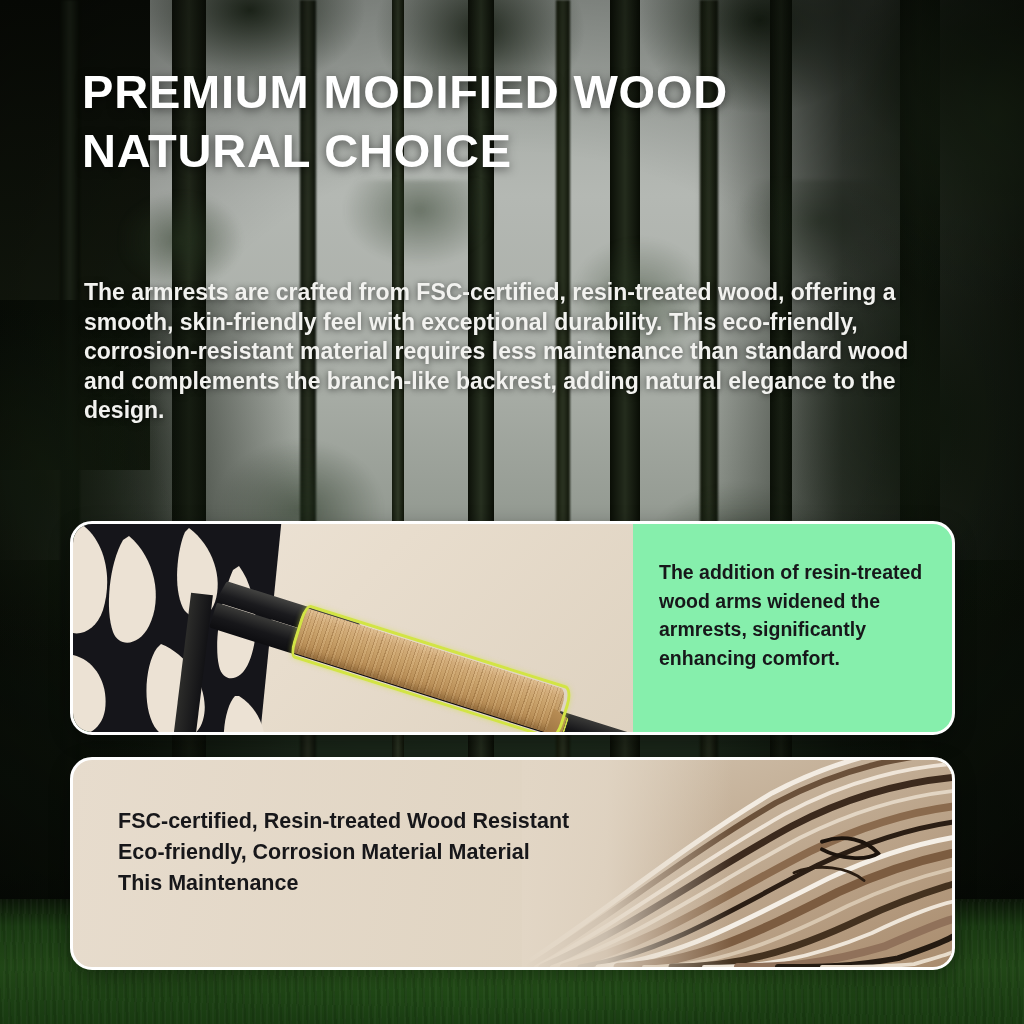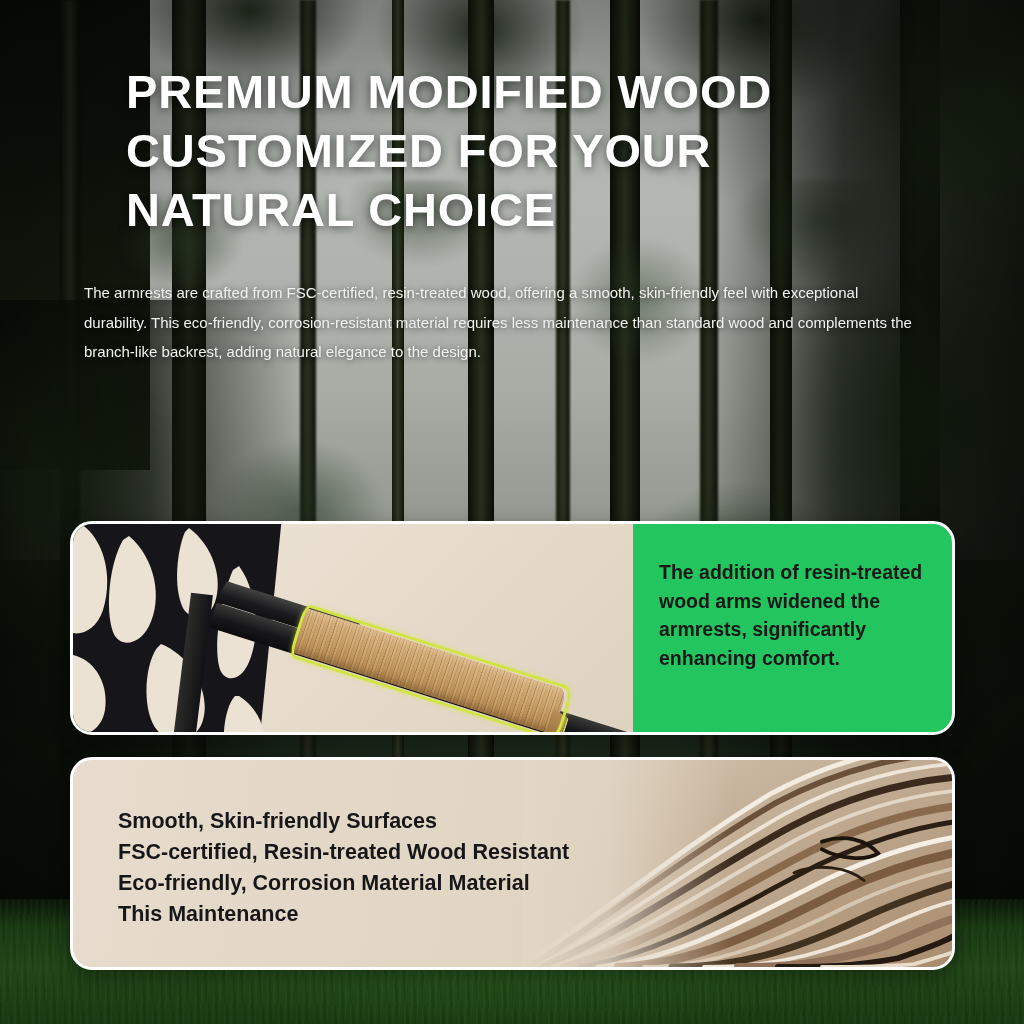--- a/index.html
+++ b/index.html
@@ -104,36 +104,36 @@
     position:absolute; left:82px; top:62px; width:860px;
     color:#ffffff;
     font-size:47px;
     line-height:59px;
     font-weight:bold;
     letter-spacing:.8px;
     text-transform:uppercase;
     font-stretch:condensed;
     text-shadow:0 2px 10px rgba(0,0,0,.55);
   }
-  .headline div { white-space:nowrap;margin-left:44px; }
+  .headline div { white-space:nowrap; }
 
   .bodycopy {
     position:absolute; left:84px; top:278px; width:840px;
     color:#f2f2ef;
-    font-size:15px;
+    font-size:23px;
     line-height:29.5px;
-    font-weight:400;
+    font-weight:700;
     text-shadow:0 1px 6px rgba(0,0,0,.6);
   }
 
   
   .card1 {
     position:absolute;
     left:70px; top:521px; width:885px; height:214px;
-    background:#22c55e;
+    background:#86efac;
     border:3px solid #ffffff;
     border-radius:22px;
     overflow:hidden;
     display:flex;
     box-shadow:0 6px 20px rgba(0,0,0,.35);
   }
 
   .photo {
     position:relative;
     width:560px; height:100%;
@@ -275,21 +275,20 @@
 
     <div class="bg-groundshadow"></div>
     <div class="bg-ground"></div>
     <div class="bg-vignette"></div>
   </div>
 
   <div class="content">
 
     <h1 class="headline">
       <div>PREMIUM MODIFIED WOOD</div>
-      <div>CUSTOMIZED FOR YOUR</div>
       <div>NATURAL CHOICE</div>
     </h1>
 
     <p class="bodycopy">The armrests are crafted from FSC-certified, resin-treated wood, offering a smooth, skin-friendly feel with exceptional durability. This eco-friendly, corrosion-resistant material requires less maintenance than standard wood and complements the branch-like backrest, adding natural elegance to the design.</p>
 
     <div class="card1">
 
       <div class="photo">
 
         <div class="backrest">
@@ -351,21 +350,20 @@
             <path stroke="#e8dccb" stroke-width="4" d="M300,213 C334,213 360,213 392,210 C412,204 426,200 430,198"></path>
 
             <path stroke="#1d140d" stroke-width="4" d="M300,84 C322,76 344,82 356,96 C344,104 318,102 300,92"></path>
             <path stroke="#2a1d12" stroke-width="3" d="M272,116 C296,106 326,110 342,124"></path>
           </g>
         </svg>
         <div class="grain-fade"></div>
       </div>
 
       <div class="featurelist">
-        <div>Smooth, Skin-friendly Surfaces</div>
         <div>FSC-certified, Resin-treated Wood Resistant</div>
         <div>Eco-friendly, Corrosion Material Material</div>
         <div>This Maintenance</div>
       </div>
     </div>
 
   </div>
 </div>
 
 </body></html>

